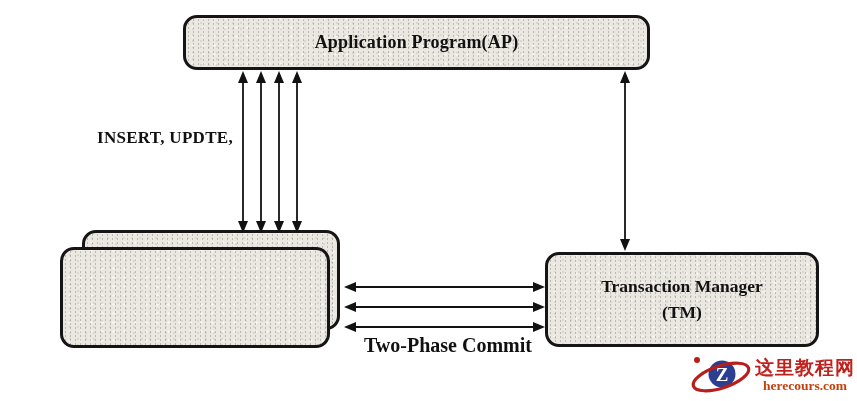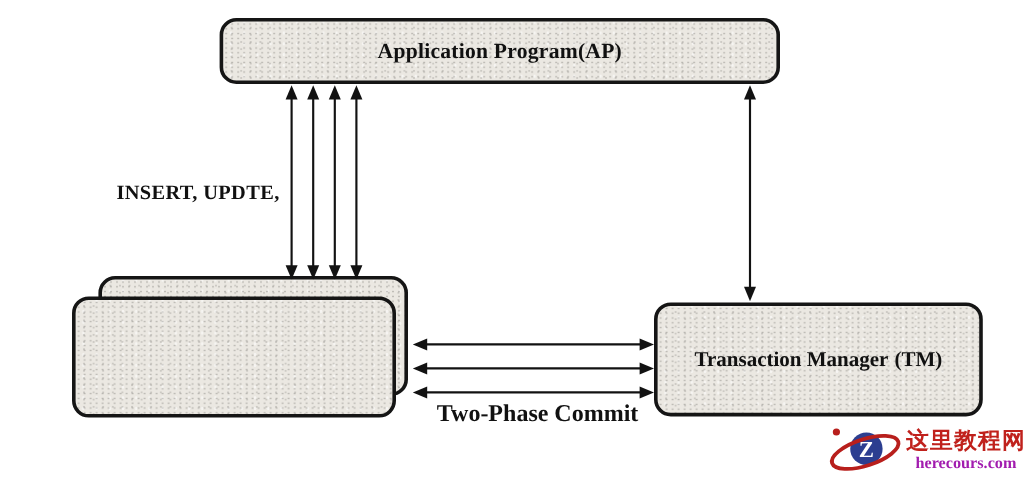--- a/index.html
+++ b/index.html
@@ -23,24 +23,24 @@
   }
   .ap-box{left:183px;top:15px;width:467px;height:55px;
     display:flex;align-items:center;justify-content:center;
     font-size:18px;font-weight:700;letter-spacing:.2px;}
   .rm-back {left:82px;top:230px;width:258px;height:100px;z-index:1;}
   .rm-mid  {left:60px;top:247px;width:270px;height:101px;z-index:2;}
   .rm-front{left:38px;top:265px;width:282px;height:100px;z-index:3;
     display:flex;flex-direction:column;align-items:center;justify-content:center;
     gap:7px;font-size:17.5px;font-weight:700;}
   .tm-box{left:545px;top:252px;width:274px;height:95px;z-index:3;
-    display:flex;flex-direction:row;align-items:center;justify-content:center;
+    display:flex;flex-direction:column;align-items:center;justify-content:center;
     gap:5px;font-size:17.5px;font-weight:700;}
   .sql-label{
-    position:absolute;left:80px;top:147px;width:170px;text-align:center;
+    position:absolute;left:80px;top:124px;width:170px;text-align:center;
     font-size:17px;font-weight:600;line-height:27px;letter-spacing:.3px;
   }
   .two-phase-label{
     position:absolute;left:352px;top:334px;width:192px;text-align:center;
     font-size:20px;font-weight:600;
   }
   .caption{
     position:absolute;left:0;top:371px;width:857px;text-align:center;
     font-size:19px;font-weight:700;white-space:pre;letter-spacing:1px;
   }
@@ -52,21 +52,21 @@
     position:absolute;right:2px;bottom:2px;z-index:6;
     display:flex;align-items:center;gap:2px;
   }
   .wm-text{display:flex;flex-direction:column;align-items:center;line-height:1.05;}
   .wm-name{
     font-family:"Liberation Sans", sans-serif;
     font-size:19px;font-weight:800;color:#c0211c;letter-spacing:1px;
   }
   .wm-domain{
     font-family:"Liberation Serif", serif;
-    font-size:13.5px;font-weight:700;color:#a21caf;margin-top:1px;
+    font-size:13.5px;font-weight:700;color:#c2410c;margin-top:1px;
   }
 </style>
 </head>
 <body>
 
 <div class="stage">
 
   <div class="box ap-box">
     <span>Application Program(AP)</span>
   </div>

